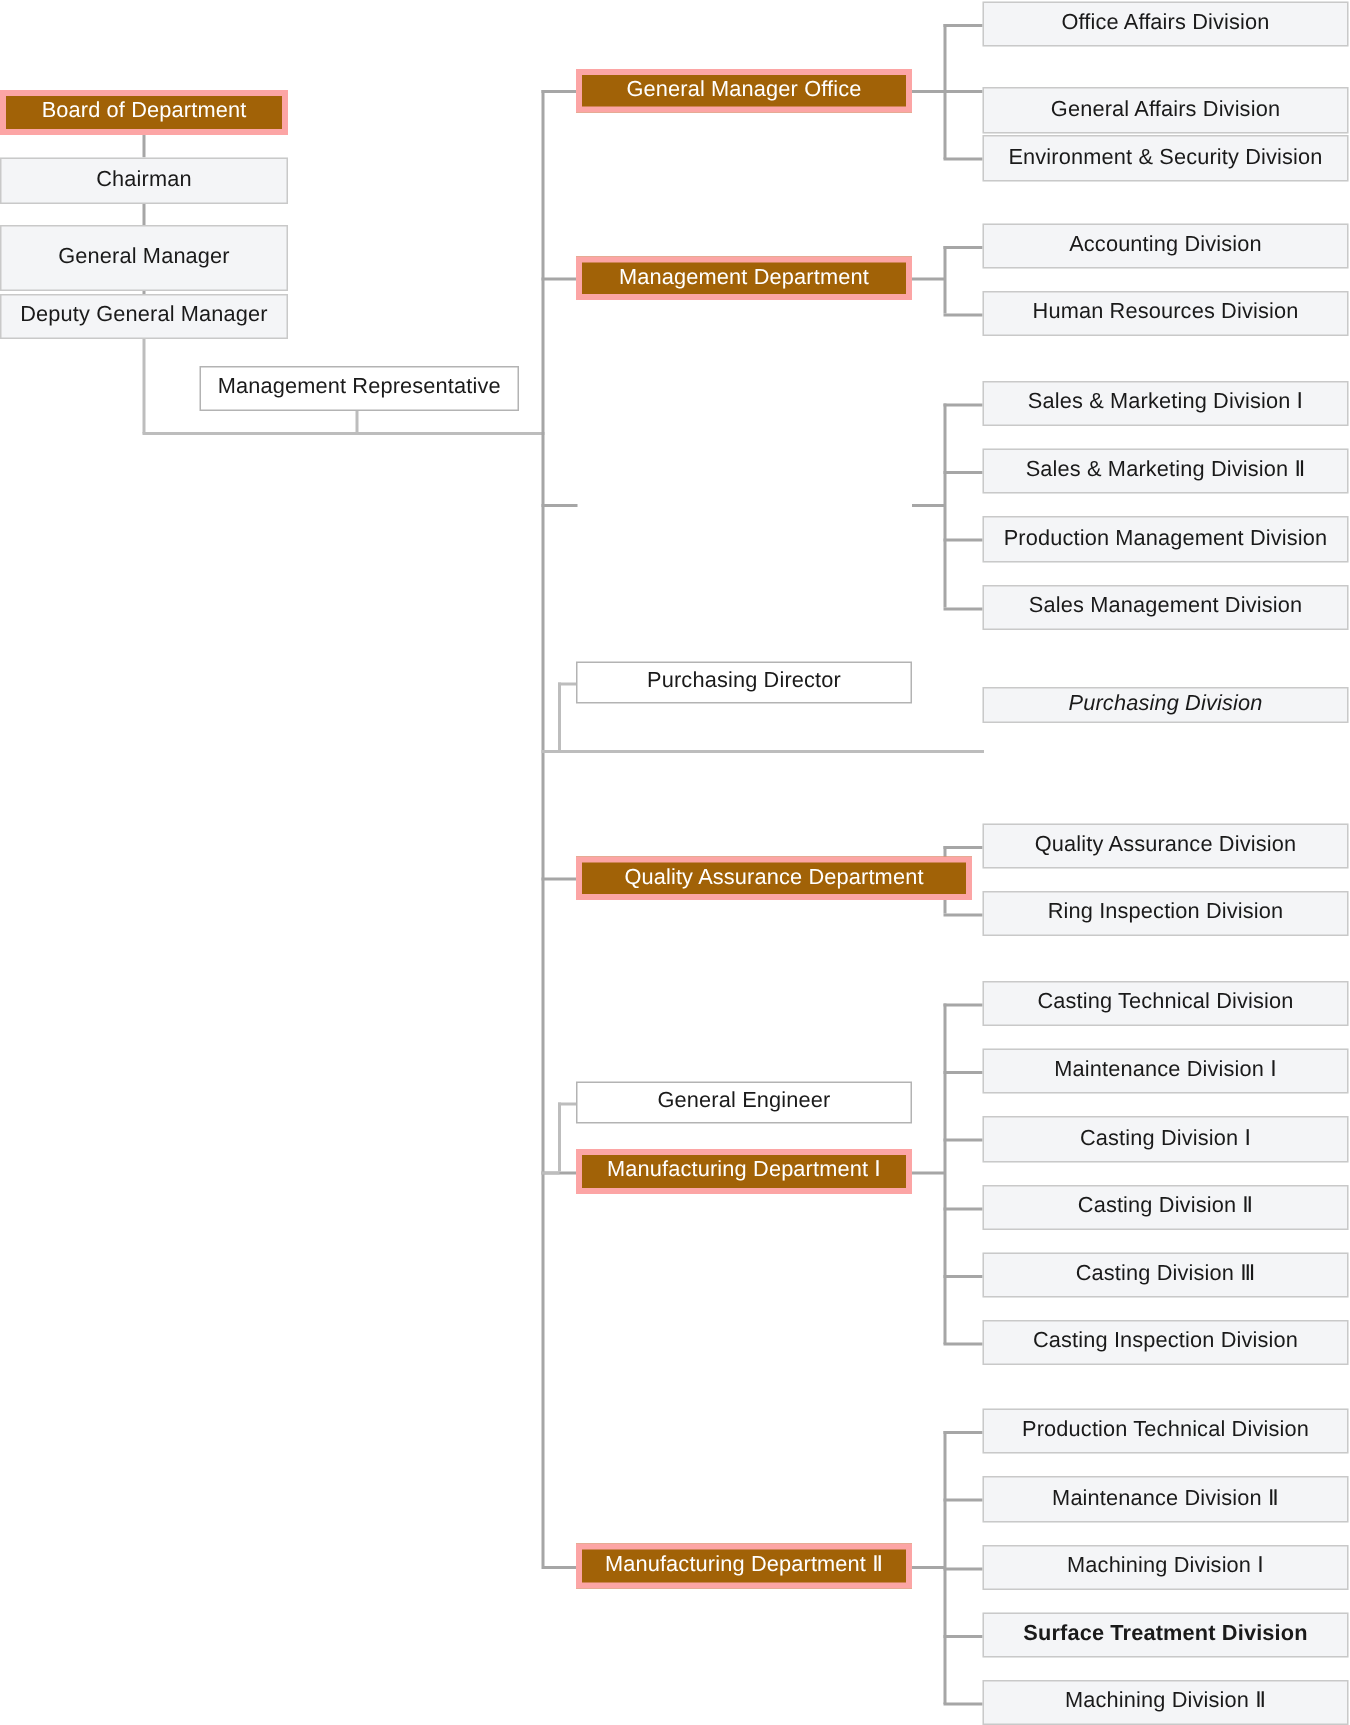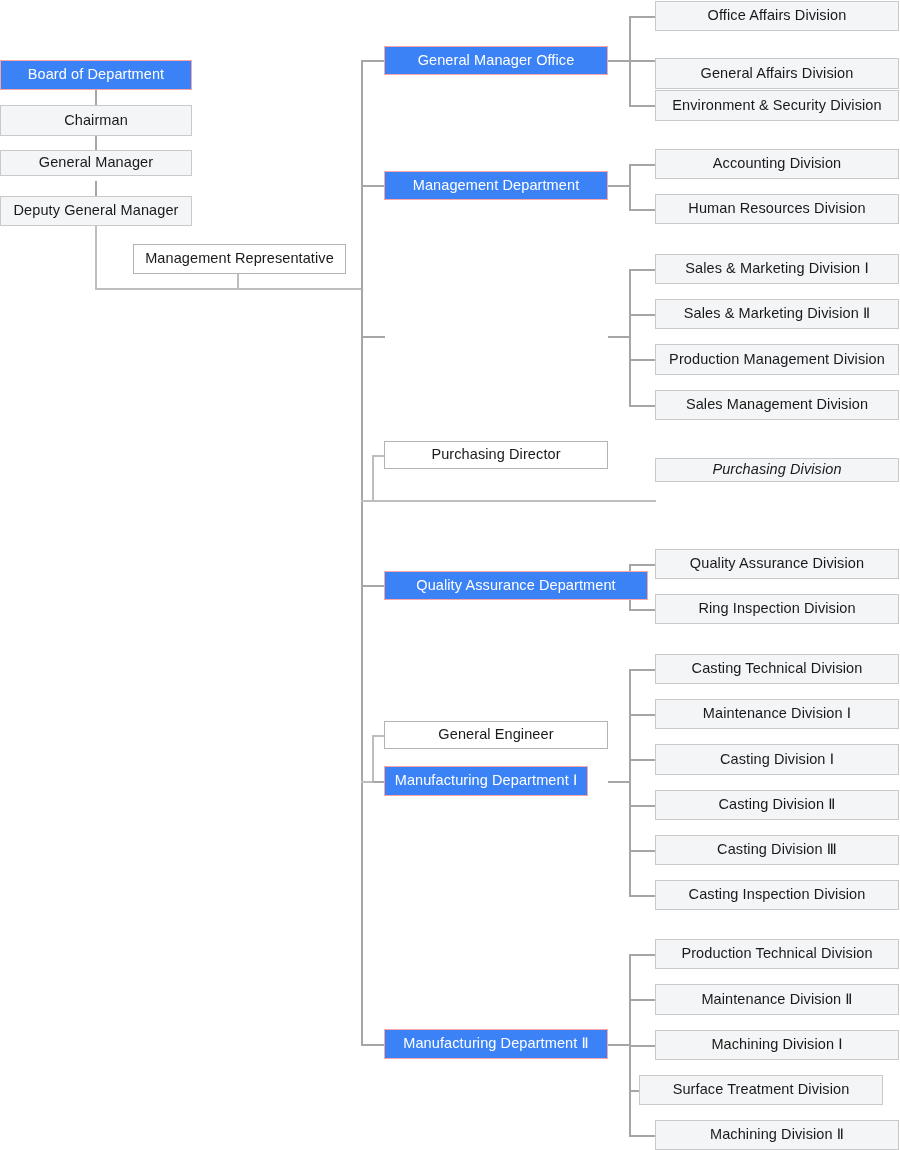--- a/index.html
+++ b/index.html
@@ -22,23 +22,23 @@
     display: flex;
     align-items: center;
     justify-content: center;
     text-align: center;
     font-size: 14.5px;
     line-height: 1.1;
     letter-spacing: 0.1px;
     white-space: nowrap;
   }
   .node.blue {
-    background: #3b82f6;
+    background: #a16207;
     color: #ffffff;
-    border: 1px solid #fca5a5;
+    border: 4px solid #fca5a5;
   }
   .node.grey {
     background: #F4F5F7;
     color: #1a1a1a;
     border: 1px solid #c9c9c9;
   }
   .node.white {
     background: #ffffff;
     color: #1a1a1a;
     border: 1px solid #b3b3b3;
@@ -119,38 +119,38 @@
   <div class="line h" style="left:629px; top:954px; width:27px;"></div>
   <div class="line h" style="left:629px; top:999px; width:27px;"></div>
   <div class="line h" style="left:629px; top:1045px; width:27px;"></div>
   <div class="line h" style="left:629px; top:1090px; width:27px;"></div>
   <div class="line h" style="left:629px; top:1135px; width:27px;"></div>
 
   <div class="node blue" style="left:0px; top:60px; width:192px; height:30px;">Board of Department</div>
 
   <div class="node grey" style="left:0px; top:105px; width:192px; height:31px;">Chairman</div>
 
-  <div class="node grey" style="left:0px; top:150px; width:192px; height:26px;">General Manager</div>
+  <div class="node grey" style="left:0px; top:150px; width:192px; height:44px;">General Manager</div>
 
   <div class="node grey" style="left:0px; top:196px; width:192px; height:30px;">Deputy General Manager</div>
 
   <div class="node white" style="left:133px; top:244px; width:213px; height:30px;">Management Representative</div>
 
   <div class="node white" style="left:384px; top:441px; width:224px; height:28px;">Purchasing Director</div>
 
   <div class="node white" style="left:384px; top:721px; width:224px; height:28px;">General Engineer</div>
 
   <div class="node blue" style="left:384px; top:46px; width:224px; height:29px;">General Manager Office</div>
 
   <div class="node blue" style="left:384px; top:171px; width:224px; height:29px;">Management Department</div>
 
 
   <div class="node blue" style="left:384px; top:571px; width:264px; height:29px;">Quality Assurance Department</div>
 
-  <div class="node blue" style="left:384px; top:766px; width:204px; height:30px;">Manufacturing Department Ⅰ</div>
+  <div class="node blue" style="left:384px; top:766px; width:224px; height:30px;">Manufacturing Department Ⅰ</div>
 
   <div class="node blue" style="left:384px; top:1029px; width:224px; height:30px;">Manufacturing Department Ⅱ</div>
 
   <div class="node grey" style="left:655px; top:1px; width:244px; height:30px;">Office Affairs Division</div>
   <div class="node grey" style="left:655px; top:58px; width:244px; height:31px;">General Affairs Division</div>
   <div class="node grey" style="left:655px; top:90px; width:244px; height:31px;">Environment &amp; Security Division</div>
 
   <div class="node grey" style="left:655px; top:149px; width:244px; height:30px;">Accounting Division</div>
   <div class="node grey" style="left:655px; top:194px; width:244px; height:30px;">Human Resources Division</div>
 
@@ -167,16 +167,16 @@
   <div class="node grey" style="left:655px; top:654px; width:244px; height:30px;">Casting Technical Division</div>
   <div class="node grey" style="left:655px; top:699px; width:244px; height:30px;">Maintenance Division Ⅰ</div>
   <div class="node grey" style="left:655px; top:744px; width:244px; height:31px;">Casting Division Ⅰ</div>
   <div class="node grey" style="left:655px; top:790px; width:244px; height:30px;">Casting Division Ⅱ</div>
   <div class="node grey" style="left:655px; top:835px; width:244px; height:30px;">Casting Division Ⅲ</div>
   <div class="node grey" style="left:655px; top:880px; width:244px; height:30px;">Casting Inspection Division</div>
 
   <div class="node grey" style="left:655px; top:939px; width:244px; height:30px;">Production Technical Division</div>
   <div class="node grey" style="left:655px; top:984px; width:244px; height:31px;">Maintenance Division Ⅱ</div>
   <div class="node grey" style="left:655px; top:1030px; width:244px; height:30px;">Machining Division Ⅰ</div>
-  <div class="node grey" style="left:639px; top:1075px; width:244px; height:30px;">Surface Treatment Division</div>
+  <div class="node grey" style="left:655px; top:1075px; width:244px; height:30px;font-weight:bold;">Surface Treatment Division</div>
   <div class="node grey" style="left:655px; top:1120px; width:244px; height:30px;">Machining Division Ⅱ</div>
 
 </div>
 
 </body></html>

